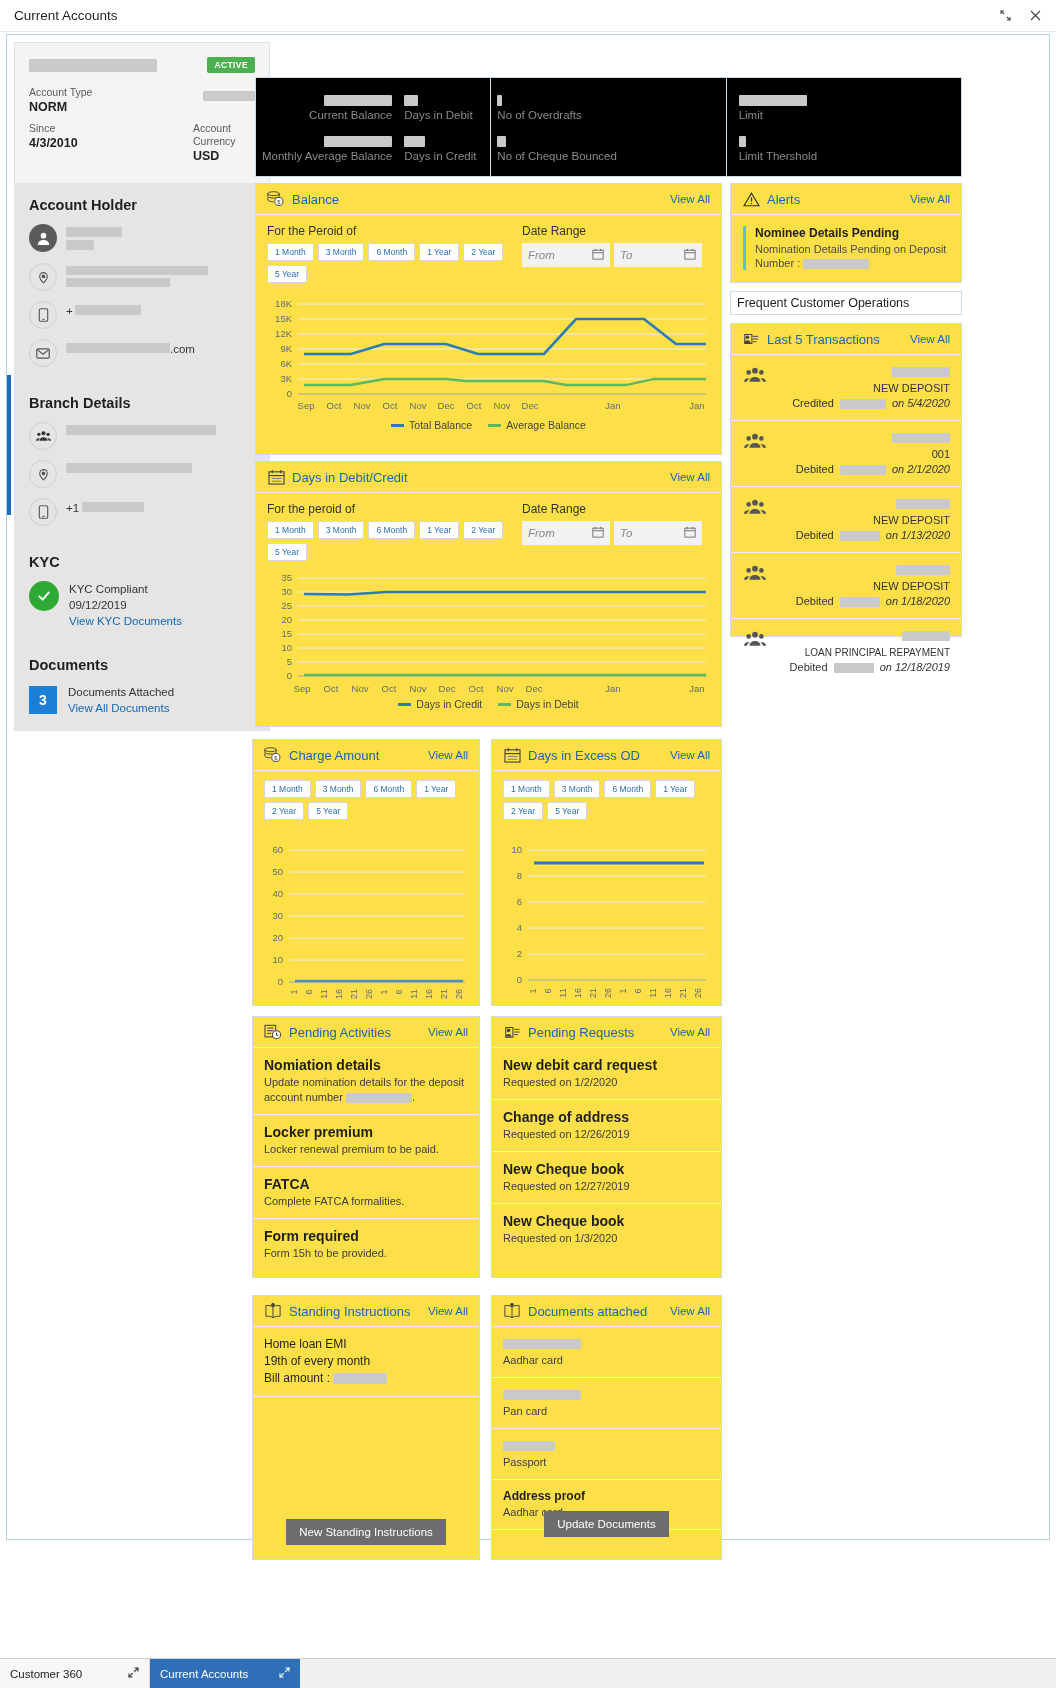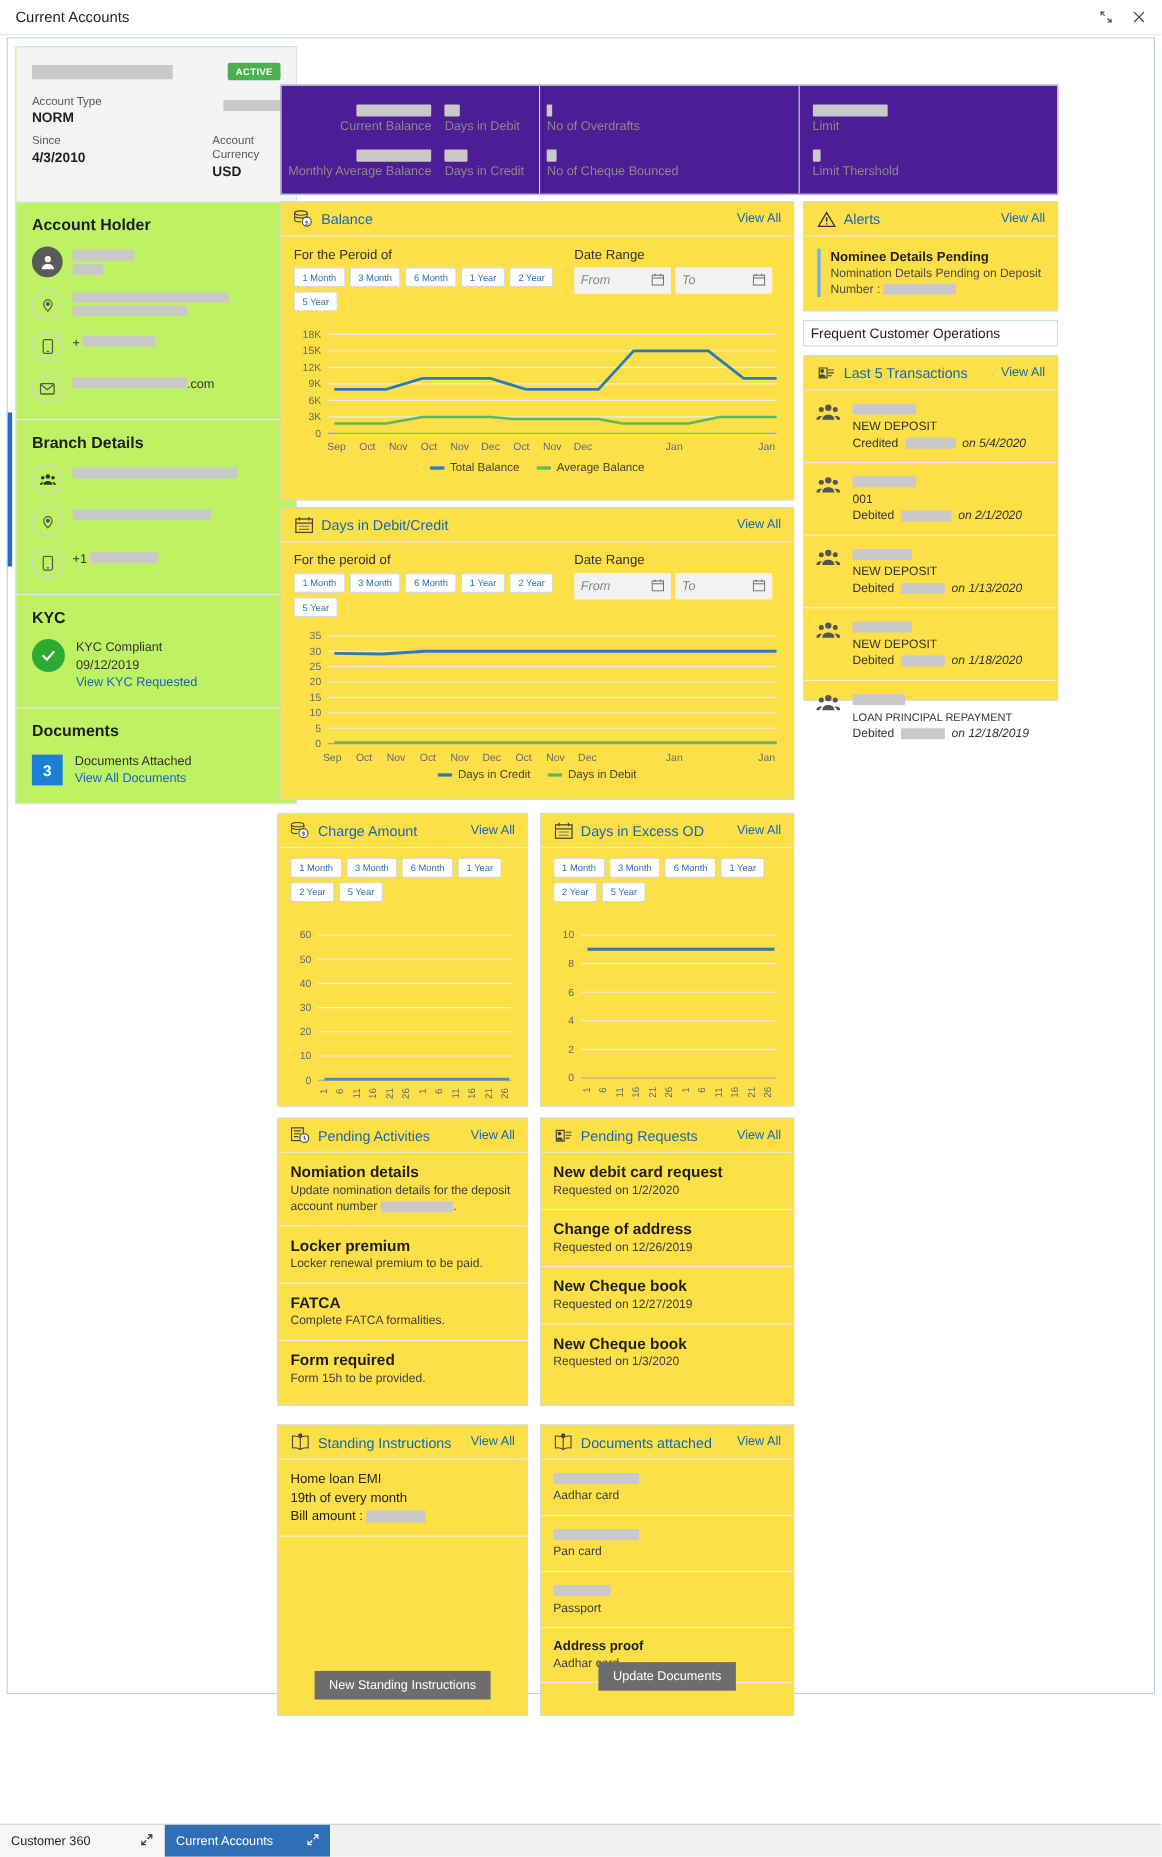--- a/index.html
+++ b/index.html
@@ -30,21 +30,21 @@
   
   .frame {
     position:absolute; left:6px; top:34px; width:1044px; height:1506px;
     border:1px solid #b9d0e0; background:#fff;
   }
   .sidestrip { position:absolute; left:0; top:340px; width:4px; height:140px; background:#1b6ec2; }
 
   
   .leftcol {
     position:absolute; left:7px; top:7px; width:256px;
-    border:1px solid #d9e3ea; background:#bef264;
+    border:1px solid #d9e3ea; background:#e5e5e5;
   }
   .acct-summary { background:#f4f4f4; padding:14px 14px 12px 14px; border-bottom:1px solid #e3e3e3;}
   .redact { display:inline-block; background:#c9c9c9; height:11px; border-radius:1px; vertical-align:middle;}
   .acct-top { display:flex; align-items:center; justify-content:space-between; margin-bottom:13px;}
   .badge-active {
     background:#4caf50; color:#fff; font-size:8.5px; font-weight:bold;
     letter-spacing:.4px; padding:3px 7px; border-radius:2px;
   }
   .kv { display:flex; justify-content:space-between; margin-bottom:8px; }
   .kv .lab { font-size:10.5px; color:#5a5a5a; }
@@ -77,21 +77,21 @@
   .doc-row { display:flex; align-items:center; }
   .doc-count {
     width:28px; height:28px; background:#1c7fd6; color:#fff; font-size:14px; font-weight:bold;
     display:flex; align-items:center; justify-content:center; margin-right:11px; flex:0 0 28px;
   }
   .doc-txt { font-size:11.5px; line-height:16px; }
 
   
   .stats {
     position:absolute; left:248px; top:42px; width:707px; height:100px;
-    border:1px solid #cbdce8; display:flex; background:#4c1d95;
+    border:1px solid #cbdce8; display:flex; background:#000000;
   }
   .stat-group { flex:1; display:flex; border-right:1px solid #cbdce8; }
   .stat-group:last-child { border-right:none; }
   .stat-col { flex:1; display:flex; flex-direction:column; justify-content:space-around; padding:8px 6px; }
   .stat-col.r { align-items:flex-end; text-align:right; }
   .stat-col.l { align-items:flex-start; text-align:left; }
   .stat-cell .sv { margin-bottom:2px; }
   .stat-cell .sl { font-size:11.5px; color:#8a8a8a; white-space:nowrap; }
 
   
@@ -132,21 +132,21 @@
   .alert-item { border-left:3px solid #64b5f6; padding-left:9px; }
   .alert-item .at { font-size:12px; font-weight:bold; color:#1f1f1f; margin-bottom:2px;}
   .alert-item .ad { font-size:11px; color:#4a4a4a; line-height:14px; }
 
   .fco {
     position:absolute; border:1px solid #cbdce8; background:#fff;
     display:flex; align-items:center; padding:0 6px; font-size:12.5px; color:#1f1f1f;
   }
 
   
-  .tx { display:flex; padding:9px 11px; border-bottom:1px solid #eceff1; align-items:flex-start;}
+  .tx { display:flex; padding:9px 11px; border-bottom:1px solid #eceff1; align-items:flex-start;text-align:right;}
   .tx:last-child { border-bottom:none; }
   .tx .tic { width:24px; flex:0 0 24px; margin-right:9px; padding-top:2px;}
   .tx .tb { flex:1; line-height:15px; }
   .tx .t1 { margin-bottom:2px; }
   .tx .t2 { font-size:11px; color:#333; }
   .tx .t3 { font-size:11px; color:#333; }
   .tx .t3 em { font-style:italic; }
 
   
   .li { padding:9px 11px; border-bottom:1px solid #eceff1; }
@@ -326,21 +326,21 @@
         <h3>KYC</h3>
         <div class="kyc-row">
           <div class="kyc-check">
             <svg width="16" height="16" viewBox="0 0 24 24" fill="none" stroke="#fff" stroke-width="3" stroke-linecap="round" stroke-linejoin="round">
                 <path d="M5 12.5 L10 17.5 L19 7"></path>
               </svg>
           </div>
           <div class="kyc-txt">
             <div>KYC Compliant</div>
             <div>09/12/2019</div>
-            <a class="lnk" href="#">View KYC Requested</a>
+            <a class="lnk" href="#">View KYC Documents</a>
           </div>
         </div>
       </div>
 
       <div class="sec" style="border-bottom:none">
         <h3>Documents</h3>
         <div class="doc-row">
           <div class="doc-count">3</div>
           <div class="doc-txt">
             <div>Documents Attached</div>

